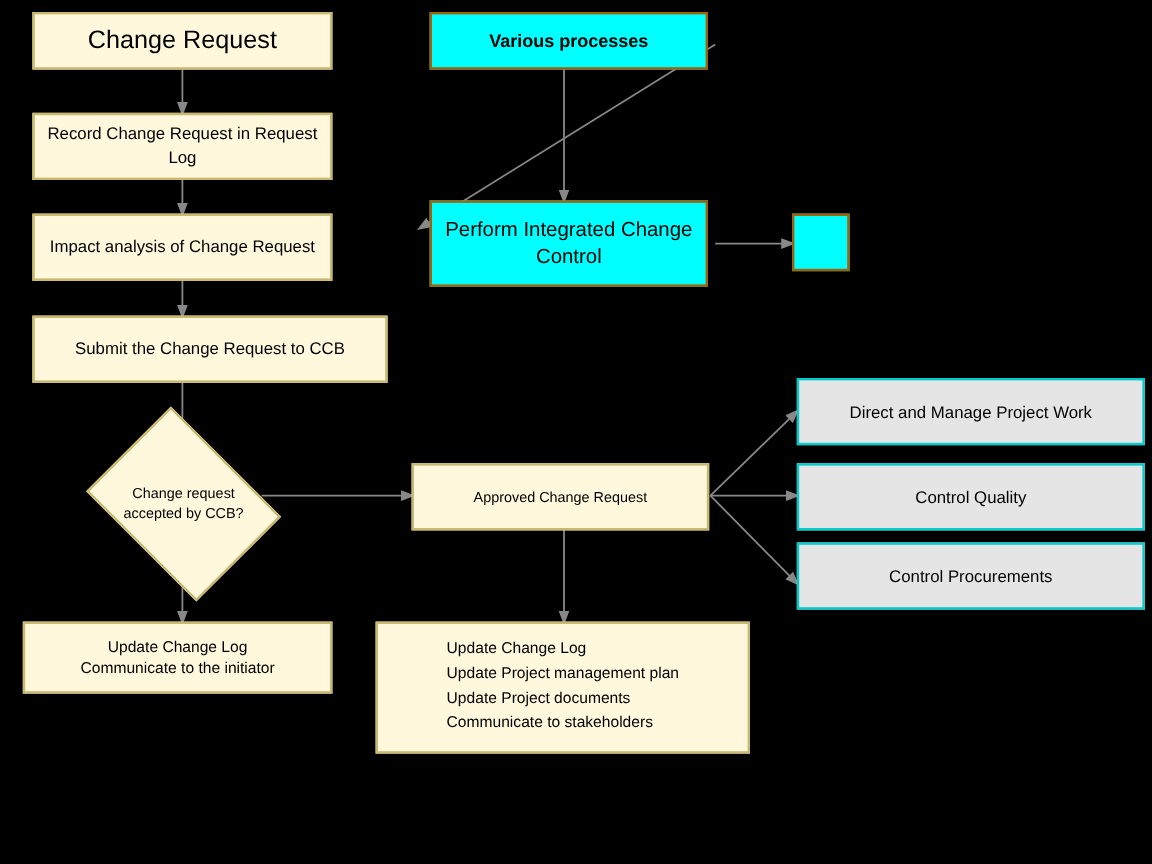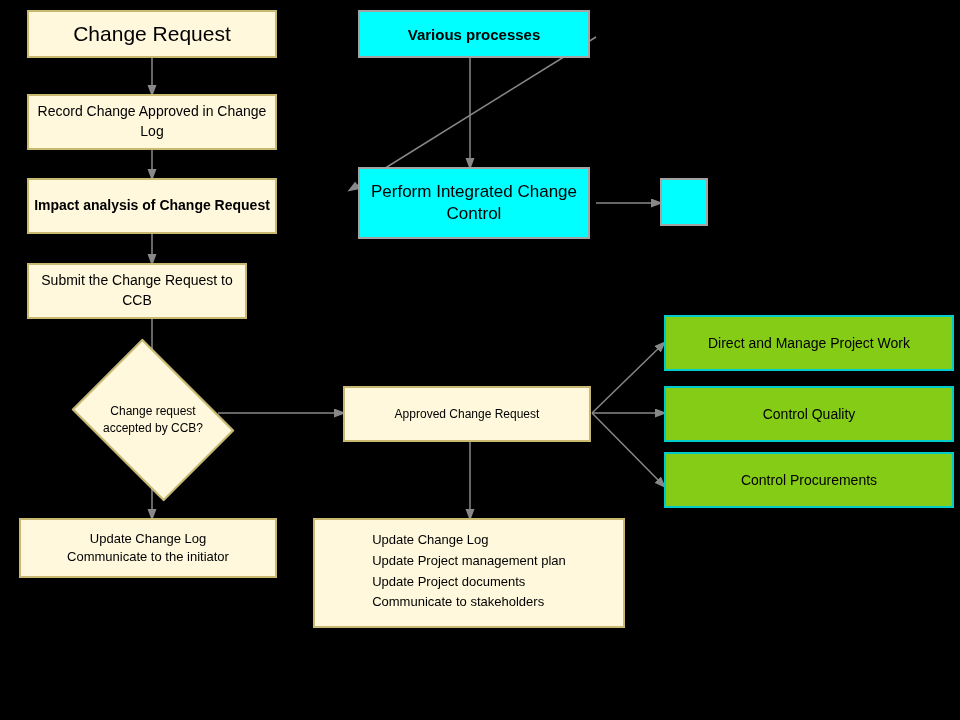--- a/index.html
+++ b/index.html
@@ -18,32 +18,32 @@
       color: #000;
       text-align: center;
       display: flex;
       align-items: center;
       justify-content: center;
       position: absolute;
     }
 
     .box-cyan {
       background: #00ffff;
-      border: 2px solid #a3a3a3;
+      border: 2px solid #a16207;
       color: #000;
       text-align: center;
       display: flex;
       align-items: center;
       justify-content: center;
       position: absolute;
       font-weight: bold;
     }
 
     .box-cyan-normal {
-      background: #84cc16;
+      background: #e5e5e5;
       border: 2px solid #00cccc;
       color: #000;
       text-align: center;
       display: flex;
       align-items: center;
       justify-content: center;
       position: absolute;
     }
 
     .diamond {
@@ -134,28 +134,28 @@
 
 <div class="box-cream" style="left:27px; top:10px; width:250px; height:48px; font-size:21px;">
   <span>Change Request</span>
 </div>
 
 <div class="box-cyan" style="left:358px; top:10px; width:232px; height:48px; font-size:15px;">
   <span>Various processes</span>
 </div>
 
 <div class="box-cream" style="left:27px; top:94px; width:250px; height:56px; font-size:14px; line-height:1.4;">
-  <span style="white-space:pre-line; text-align:center;">Record Change Approved in Change Log</span>
+  <span style="white-space:pre-line; text-align:center;">Record Change Request in Request Log</span>
 </div>
 
 <div class="box-cream" style="left:27px; top:178px; width:250px; height:56px; font-size:14px; line-height:1.4;">
-  <span style="white-space:pre-line; font-weight:bold;">Impact analysis of Change Request</span>
+  <span style="white-space:pre-line; ">Impact analysis of Change Request</span>
 </div>
 
-<div class="box-cream" style="left:27px; top:263px; width:220px; height:56px; font-size:14px; line-height:1.4;">
+<div class="box-cream" style="left:27px; top:263px; width:296px; height:56px; font-size:14px; line-height:1.4;">
   <span style="white-space:pre-line; text-align:center;">Submit the Change Request to CCB</span>
 </div>
 
 <div class="box-cyan" style="left:358px; top:167px; width:232px; height:72px; font-size:17px; font-weight:normal; line-height:1.3;">
   <span style="white-space:pre-line; text-align:center;">Perform Integrated Change Control</span>
 </div>
 
 <div class="box-cyan" style="left:660px; top:178px; width:48px; height:48px;">
 </div>
 

